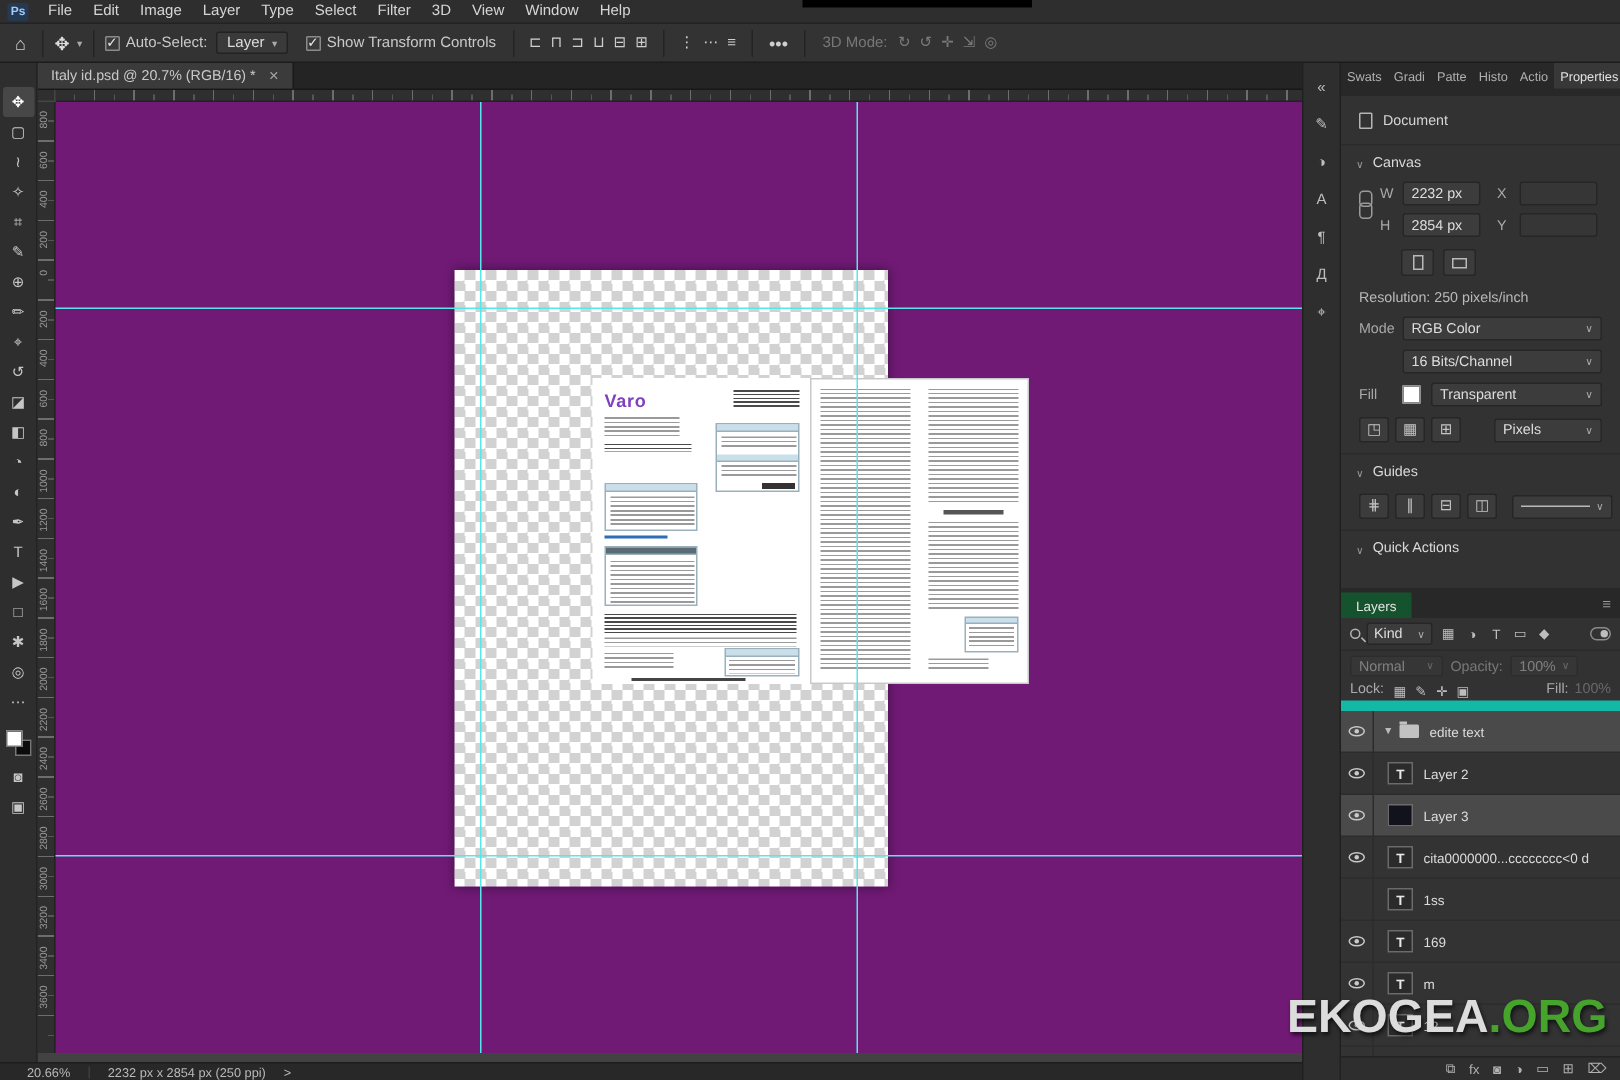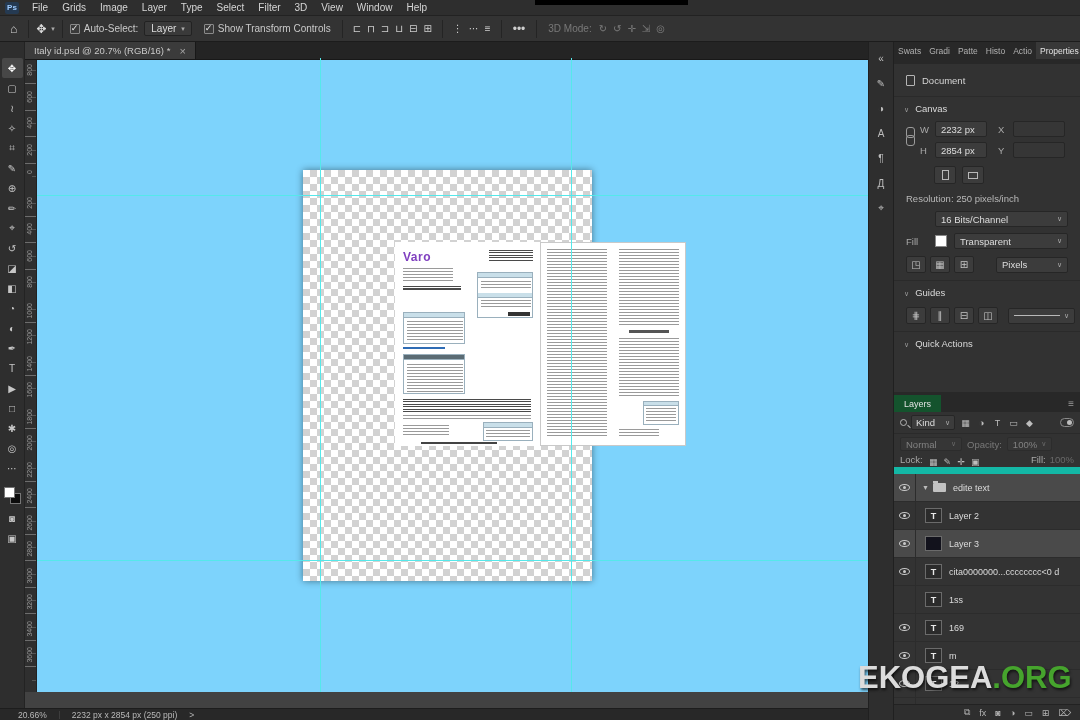--- a/index.html
+++ b/index.html
@@ -35,21 +35,21 @@
   
   .toolbar{position:absolute;left:0;top:42px;width:25px;height:666px;background:#2e2e2e;border-right:1px solid #232323;display:flex;flex-direction:column;align-items:center;padding-top:16px;z-index:30;}
   .tools-list,.tools-extra{display:flex;flex-direction:column;align-items:center;}
   .tool{width:21px;height:20px;display:flex;align-items:center;justify-content:center;color:#c6c6c6;font-size:10px;border-radius:2px;flex:none;}
   .tool.selected{background:#474747;color:#fff;}
   .fgbg{position:relative;width:17px;height:17px;margin:9px 0 4px;}
   .fg{position:absolute;left:0;top:0;width:11px;height:11px;background:#ffffff;border:1px solid #777;z-index:2;}
   .bg{position:absolute;right:0;bottom:0;width:11px;height:11px;background:#0c0c0c;border:1px solid #777;}
 
   
-  .canvas-area{position:absolute;left:25px;top:44px;width:843px;height:648px;background:#7dd3fc;overflow:hidden;}
+  .canvas-area{position:absolute;left:25px;top:54px;width:843px;height:648px;background:#701a75;overflow:hidden;}
   .ruler-corner{position:absolute;left:0;top:0;width:12px;height:14px;background:#2f2f2f;border-right:1px solid #454545;border-bottom:1px solid #454545;z-index:6;}
   .ruler-top{position:absolute;left:12px;top:0;width:831px;height:14px;border-bottom:1px solid #222;z-index:5;
     background-color:#2f2f2f;
     background-image:repeating-linear-gradient(to right,transparent 0,transparent 25.5px,#6d6d6d 25.5px,#6d6d6d 26.5px),repeating-linear-gradient(to right,transparent 0,transparent 12.25px,#555 12.25px,#555 13.25px);
     background-size:100% 100%,100% 4px;background-position:0 0,0 100%;background-repeat:no-repeat,repeat-x;}
   .ruler-left{position:absolute;left:0;top:14px;width:12px;height:634px;border-right:1px solid #222;z-index:5;
     background-color:#2f2f2f;
     background-image:repeating-linear-gradient(to bottom,transparent 0,transparent 25.5px,#6d6d6d 25.5px,#6d6d6d 26.5px),repeating-linear-gradient(to bottom,transparent 0,transparent 12.25px,#555 12.25px,#555 13.25px);
     background-size:100% 100%,4px 100%;background-position:0 0,100% 0;background-repeat:no-repeat,repeat-y;}
   .rlabel{position:absolute;top:1px;font-size:7px;color:#989898;}
@@ -149,21 +149,21 @@
   .statusbar{position:absolute;left:0;top:708px;width:868px;height:12px;background:#282828;border-top:1px solid #1d1d1d;display:flex;align-items:center;gap:12px;padding-left:18px;font-size:8.5px;color:#b9b9b9;z-index:35;}
   .sb-sep{width:1px;height:8px;background:#3d3d3d;}
 </style>
 </head>
 <body>
 
 <div class="menubar">
   <span class="ps-logo">Ps</span>
   <nav class="menus">
       <span class="menu-item">File</span>
-      <span class="menu-item">Grids</span>
+      <span class="menu-item">Edit</span>
       <span class="menu-item">Image</span>
       <span class="menu-item">Layer</span>
       <span class="menu-item">Type</span>
       <span class="menu-item">Select</span>
       <span class="menu-item">Filter</span>
       <span class="menu-item">3D</span>
       <span class="menu-item">View</span>
       <span class="menu-item">Window</span>
       <span class="menu-item">Help</span>
     </nav>
@@ -415,20 +415,27 @@
     </div>
     <div class="orient-row">
       <span class="orient-btn">
           <span class="o-p"></span>
         </span>
       <span class="orient-btn">
           <span class="o-l"></span>
         </span>
     </div>
     <div class="res">Resolution: 250 pixels/inch</div>
+    <div class="field-row">
+      <span class="flabel">Mode</span>
+      <span class="pselect">
+          <span>RGB Color</span>
+          <span class="caret">∨</span>
+        </span>
+    </div>
     <div class="field-row indent">
       <span class="pselect">
           <span>16 Bits/Channel</span>
           <span class="caret">∨</span>
         </span>
     </div>
     <div class="field-row">
       <span class="flabel">Fill</span>
       <span class="fill-swatch"></span>
       <span class="pselect">

